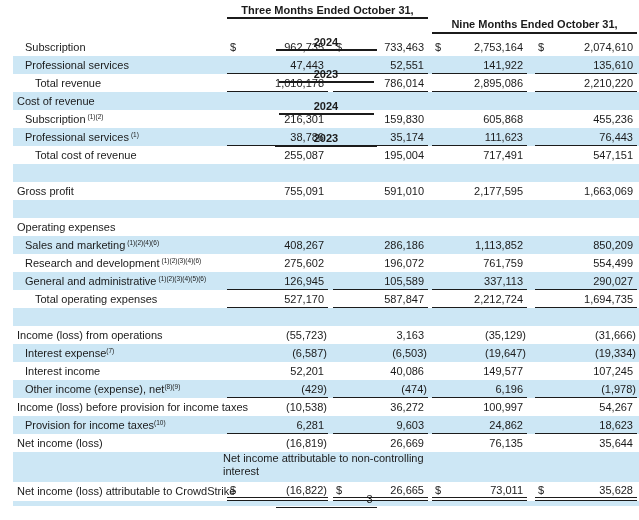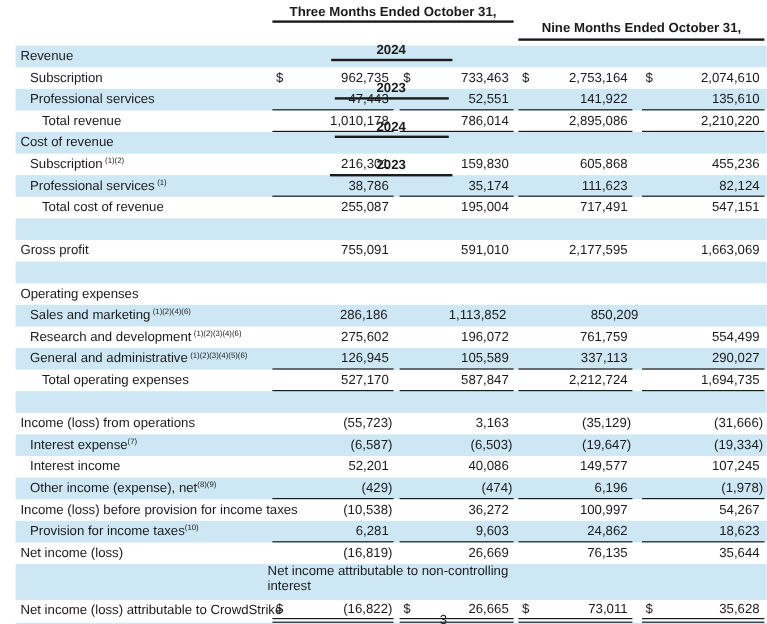--- a/index.html
+++ b/index.html
@@ -82,23 +82,20 @@
     <div class="h-label"></div>
     <div class="h-year c1">2024</div>
     <div class="gp g5"></div>
     <div class="h-year c2">2023</div>
     <div class="gp g4"></div>
     <div class="h-year c3">2024</div>
     <div class="gp g8"></div>
     <div class="h-year c4">2023</div>
   </div>
   <div id="tbody">
-      <div class="row shaded">
-        <div class="lbl ind0">Revenue</div>
-      </div>
       <div class="row">
         <div class="lbl ind1">Subscription</div>
         <div class="num c1">
           <span class="dollar">$</span>
           <span class="val">962,735</span>
         </div>
         <div class="gp g5"></div>
         <div class="num c2">
           <span class="dollar">$</span>
           <span class="val">733,463</span>
@@ -195,21 +192,21 @@
           <span class="val">35,174</span>
         </div>
         <div class="gp g4"></div>
         <div class="num c3">
           <span class="dollar"></span>
           <span class="val">111,623</span>
         </div>
         <div class="gp g8"></div>
         <div class="num c4">
           <span class="dollar"></span>
-          <span class="val">82,124</span>
+          <span class="val">76,443</span>
         </div>
       </div>
       <div class="row">
         <div class="lbl ind2">Total cost of revenue</div>
         <div class="num c1">
           <span class="dollar"></span>
           <span class="val">255,087</span>
         </div>
         <div class="gp g5"></div>
         <div class="num c2">
@@ -249,20 +246,24 @@
           <span class="dollar"></span>
           <span class="val">1,663,069</span>
         </div>
       </div>
       <div class="row shaded"></div>
       <div class="row">
         <div class="lbl ind0">Operating expenses</div>
       </div>
       <div class="row shaded">
         <div class="lbl ind1">Sales and marketing<sup class="sp">(1)(2)(4)(6)</sup></div>
+        <div class="num c1">
+          <span class="dollar"></span>
+          <span class="val">408,267</span>
+        </div>
         <div class="gp g5"></div>
         <div class="num c2">
           <span class="dollar"></span>
           <span class="val">286,186</span>
         </div>
         <div class="gp g4"></div>
         <div class="num c3">
           <span class="dollar"></span>
           <span class="val">1,113,852</span>
         </div>

